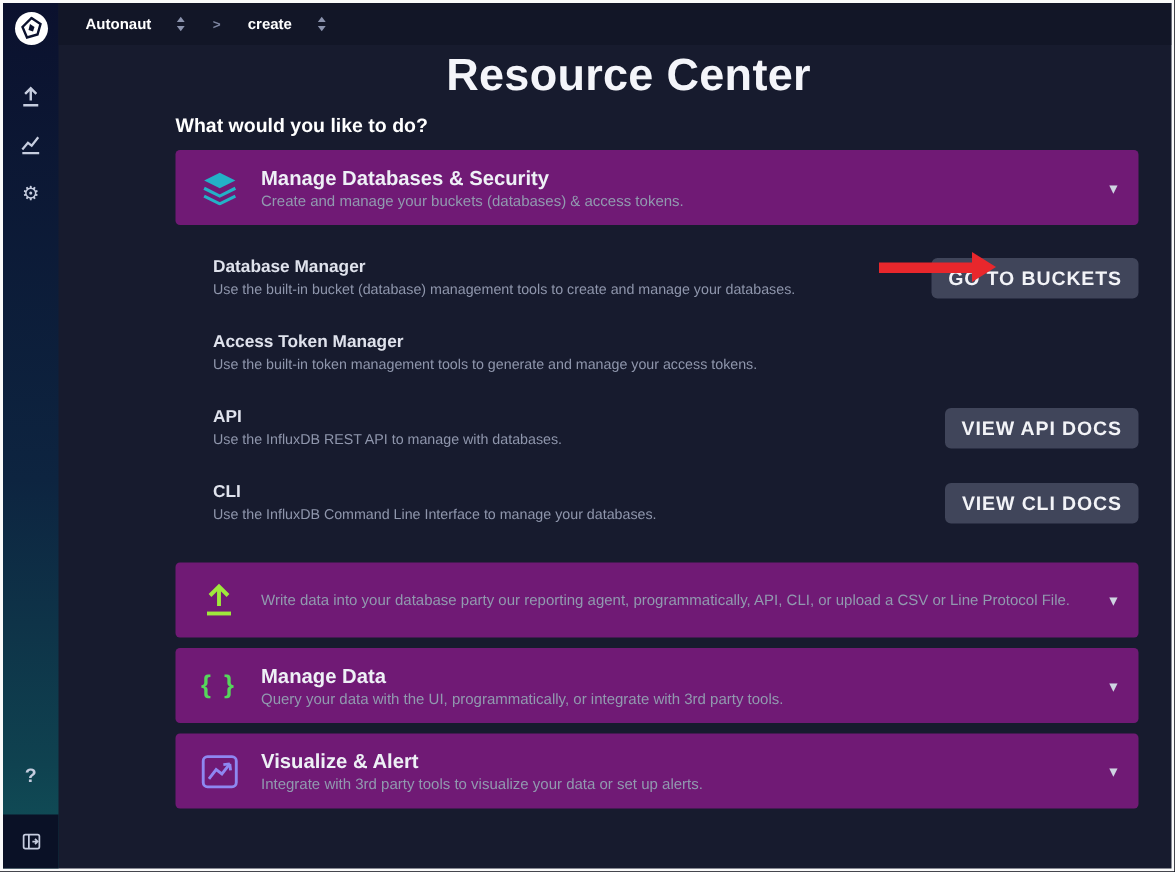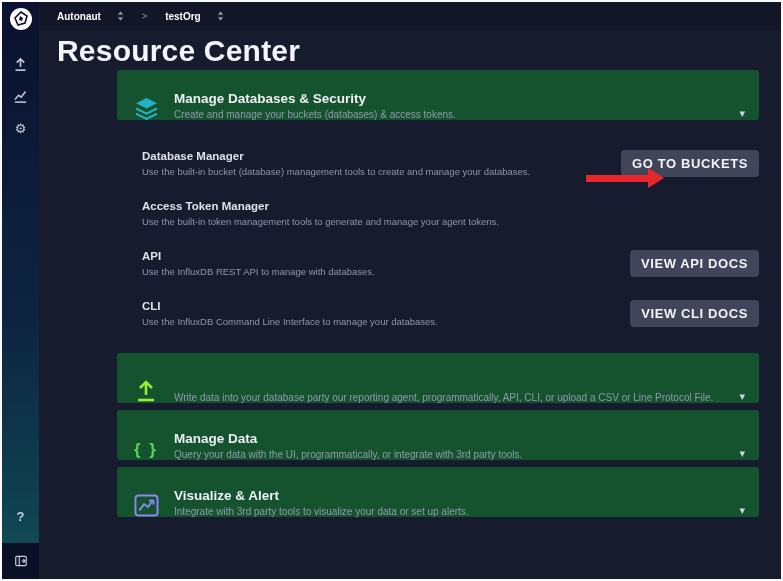--- a/index.html
+++ b/index.html
@@ -36,41 +36,41 @@
   .topbar {
     height:28px; flex:0 0 28px; background:#121627; display:flex; align-items:center;
     padding-left:18px; gap:16px; color:#fff; font-size:10px; font-weight:bold;
   }
   .topbar .sep { color:#7c84a0; font-weight:bold; font-size:9px; padding:0 2px; }
   .crumb { cursor:pointer; }
   .caret-ic { display:flex; align-items:center; cursor:pointer; }
 
   h1.page-title {
     color:#f4f5fa; font-size:30px; font-weight:bold; letter-spacing:.2px;
-    margin:4px 0 2px 18px; line-height:34px;
+    margin:4px 0 2px 18px; line-height:34px;text-align:center;
   }
   .content { margin-left:78px; width:642px; }
   .prompt { color:#fff; font-size:13px; font-weight:bold; margin:6px 0 9px 0; }
 
   
   .panel { margin-bottom:7px; }
   .panel-header {
-    height:50px; background:#14532d; border-radius:3px; display:flex; align-items:flex-end;
+    height:50px; background:#701a75; border-radius:3px; display:flex; align-items:center;
     padding:0 14px 0 17px; position:relative; cursor:pointer;
   }
   .panel-icon { width:40px; flex:0 0 40px; display:flex; align-items:center; }
   .panel-titles { flex:1; }
   .panel-title { color:#eef0f6; font-size:13.5px; font-weight:bold; margin-bottom:3px; }
   .panel-sub { color:#9199af; font-size:10px; }
   .chevron { color:#cfd4e2; font-size:11px; margin-left:10px; cursor:pointer; }
 
   .braces { color:#56d65b; font-size:17px; font-weight:bold; letter-spacing:2px; }
 
   
-  .rows { padding:10px 0 8px 25px;margin-top:8px; }
+  .rows { padding:10px 0 8px 25px; }
   .row { height:50px; display:flex; align-items:center; justify-content:space-between; }
   .row-title { color:#dfe2ec; font-size:11.5px; font-weight:bold; margin-bottom:4px; }
   .row-desc { color:#8f96ac; font-size:9.5px; }
   .btn {
     background:#40455a; color:#f2f3f7; border:none; border-radius:4px;
     font-family:"Liberation Sans", sans-serif; font-size:13px; font-weight:bold;
     letter-spacing:.6px; padding:6px 11px; cursor:pointer; white-space:nowrap;
   }
 
   
@@ -134,32 +134,33 @@
 
     <header class="topbar">
       <span class="crumb">Autonaut</span>
       <span class="caret-ic">
         <svg width="7" height="10" viewBox="0 0 8 11">
             <path d="M4 0 L7 4 H1 Z" fill="#8b93ad"></path>
             <path d="M4 11 L1 7 H7 Z" fill="#8b93ad"></path>
           </svg>
       </span>
       <span class="sep">&gt;</span>
-      <span class="crumb">testOrg</span>
+      <span class="crumb">create</span>
       <span class="caret-ic">
         <svg width="7" height="10" viewBox="0 0 8 11">
             <path d="M4 0 L7 4 H1 Z" fill="#8b93ad"></path>
             <path d="M4 11 L1 7 H7 Z" fill="#8b93ad"></path>
           </svg>
       </span>
     </header>
 
     <h1 class="page-title">Resource Center</h1>
 
     <div class="content">
+      <div class="prompt">What would you like to do?</div>
 
       <section class="panel">
         <div class="panel-header">
           <div class="panel-icon">
             <svg width="25" height="23" viewBox="0 0 24 22">
               <path d="M12 1 L22 6 L12 11 L2 6 Z" fill="#23b1c7"></path>
               <path d="M2 11 L12 16 L22 11" fill="none" stroke="#23b1c7" stroke-width="2"></path>
               <path d="M2 16 L12 21 L22 16" fill="none" stroke="#23b1c7" stroke-width="2"></path>
             </svg>
           </div>
@@ -175,21 +176,21 @@
             <div>
               <div class="row-title">Database Manager</div>
               <div class="row-desc">Use the built-in bucket (database) management tools to create and manage your databases.</div>
             </div>
             <button class="btn">GO TO BUCKETS</button>
           </div>
 
           <div class="row">
             <div>
               <div class="row-title">Access Token Manager</div>
-              <div class="row-desc">Use the built-in token management tools to generate and manage your agent tokens.</div>
+              <div class="row-desc">Use the built-in token management tools to generate and manage your access tokens.</div>
             </div>
           </div>
 
           <div class="row">
             <div>
               <div class="row-title">API</div>
               <div class="row-desc">Use the InfluxDB REST API to manage with databases.</div>
             </div>
             <button class="btn">VIEW API DOCS</button>
           </div>

